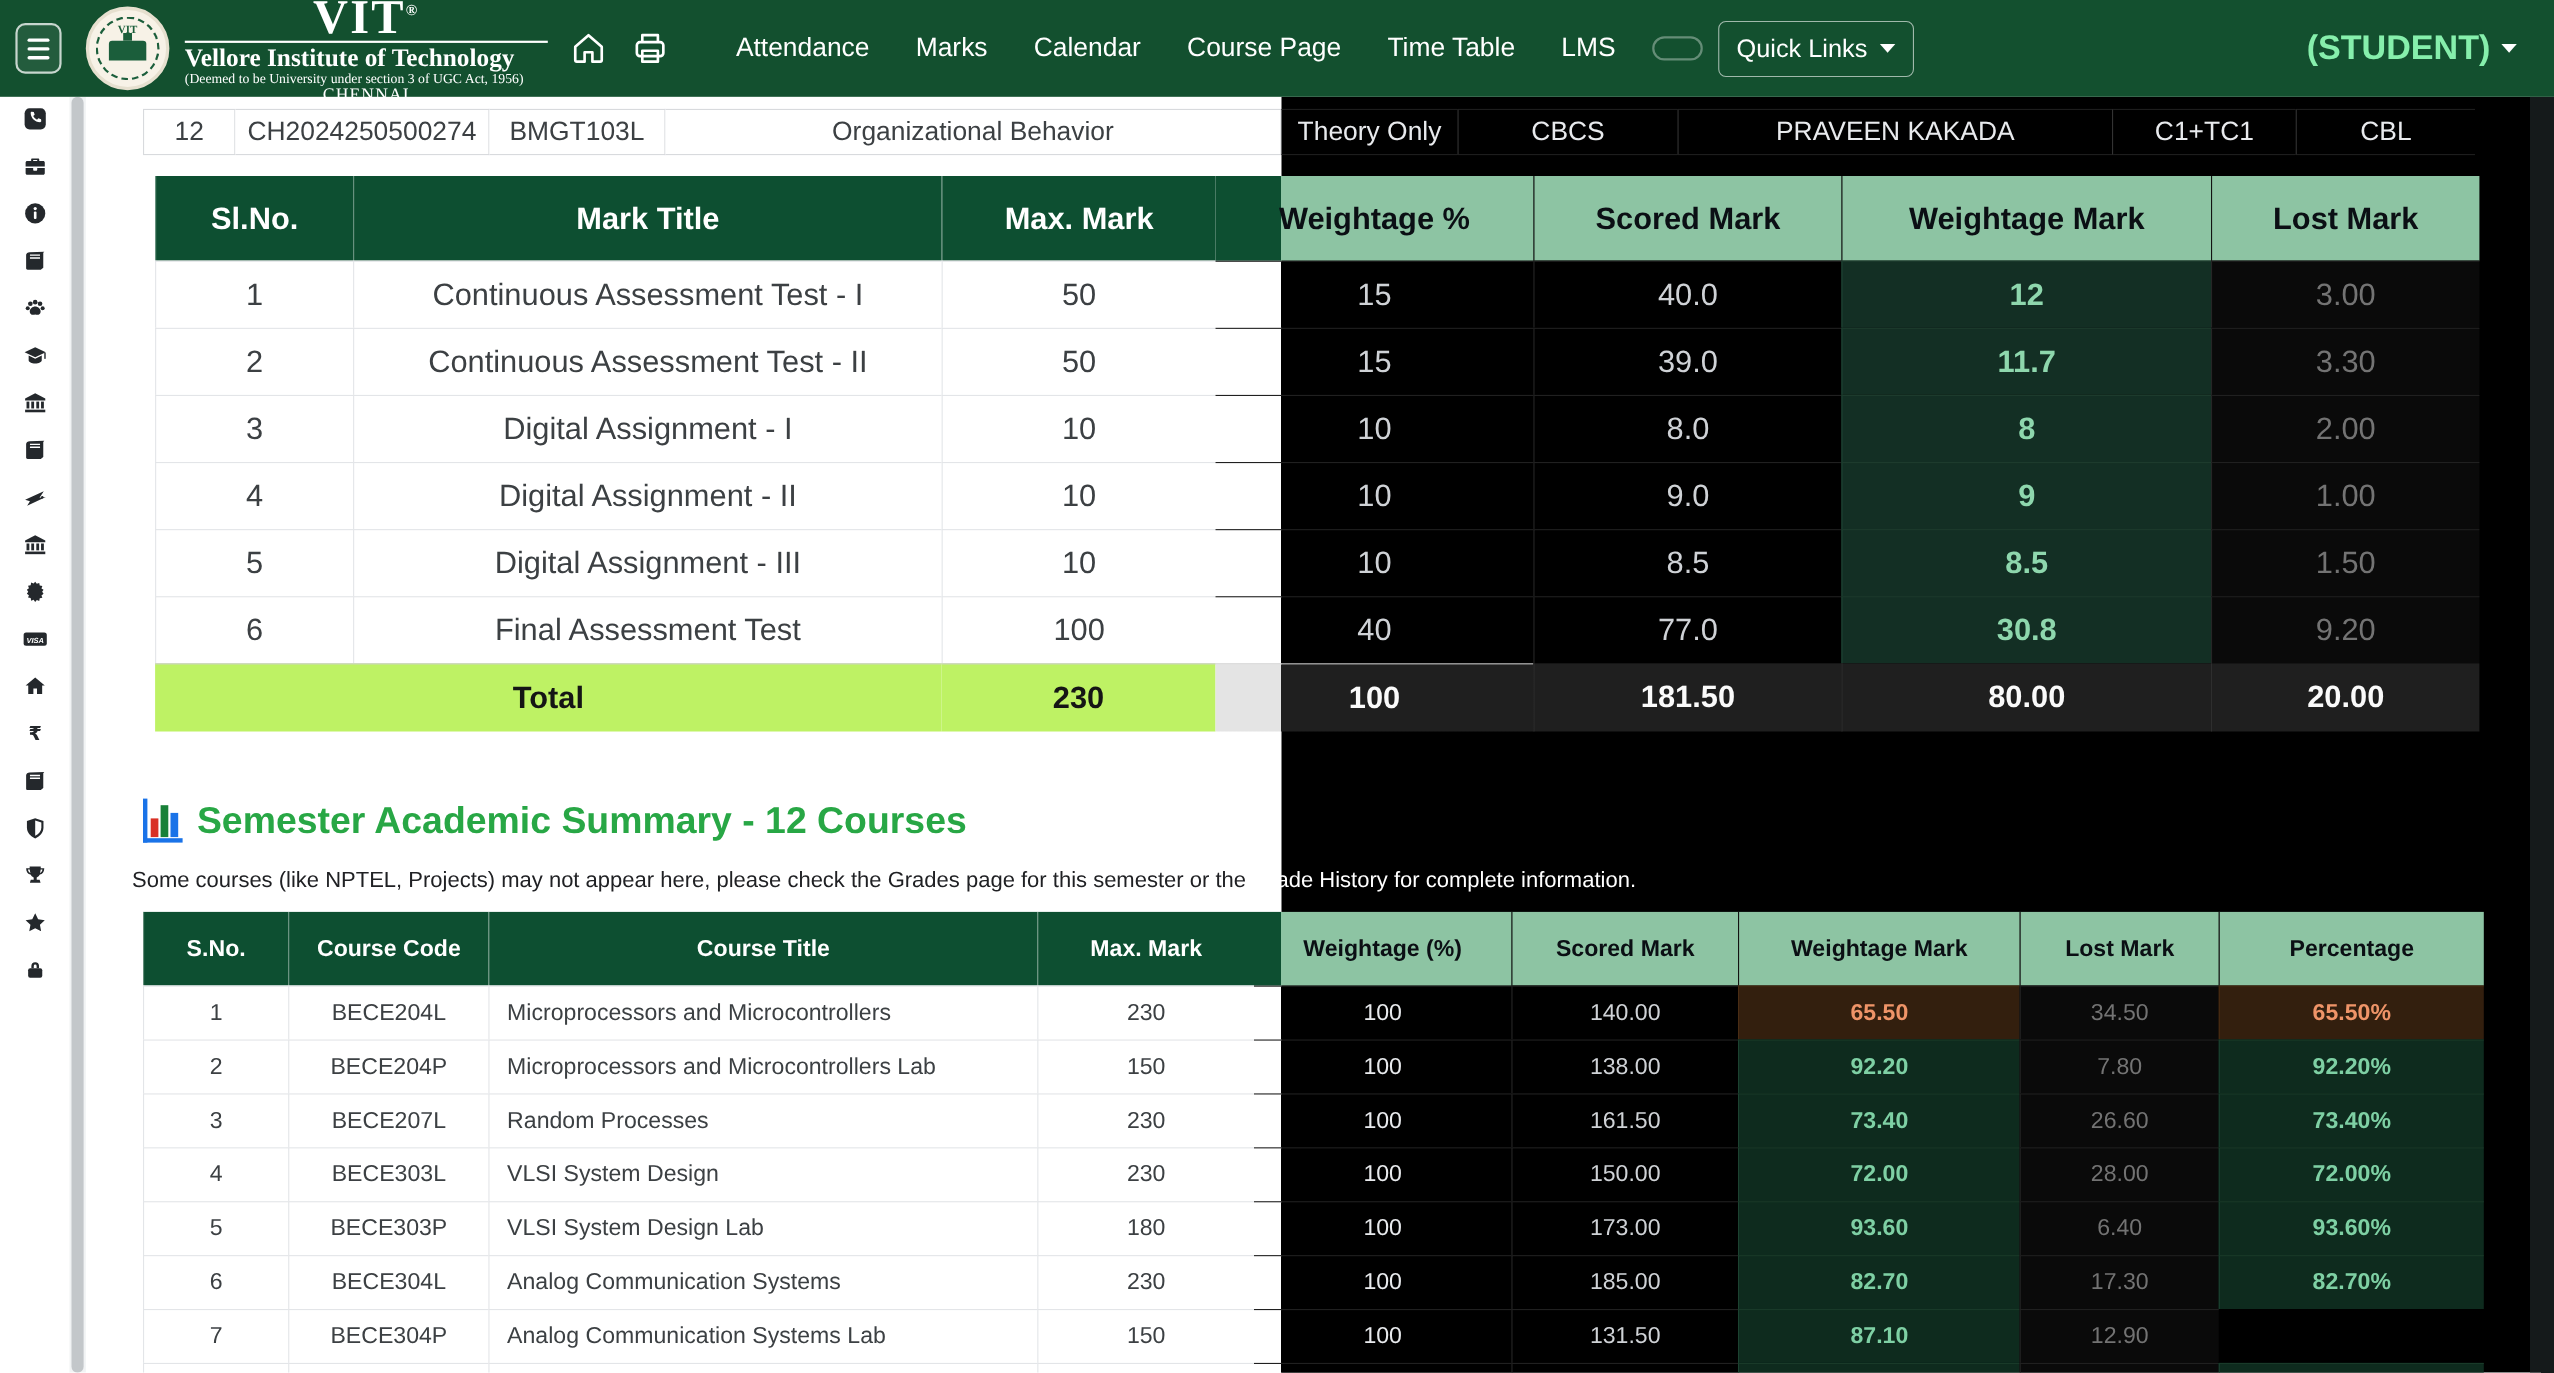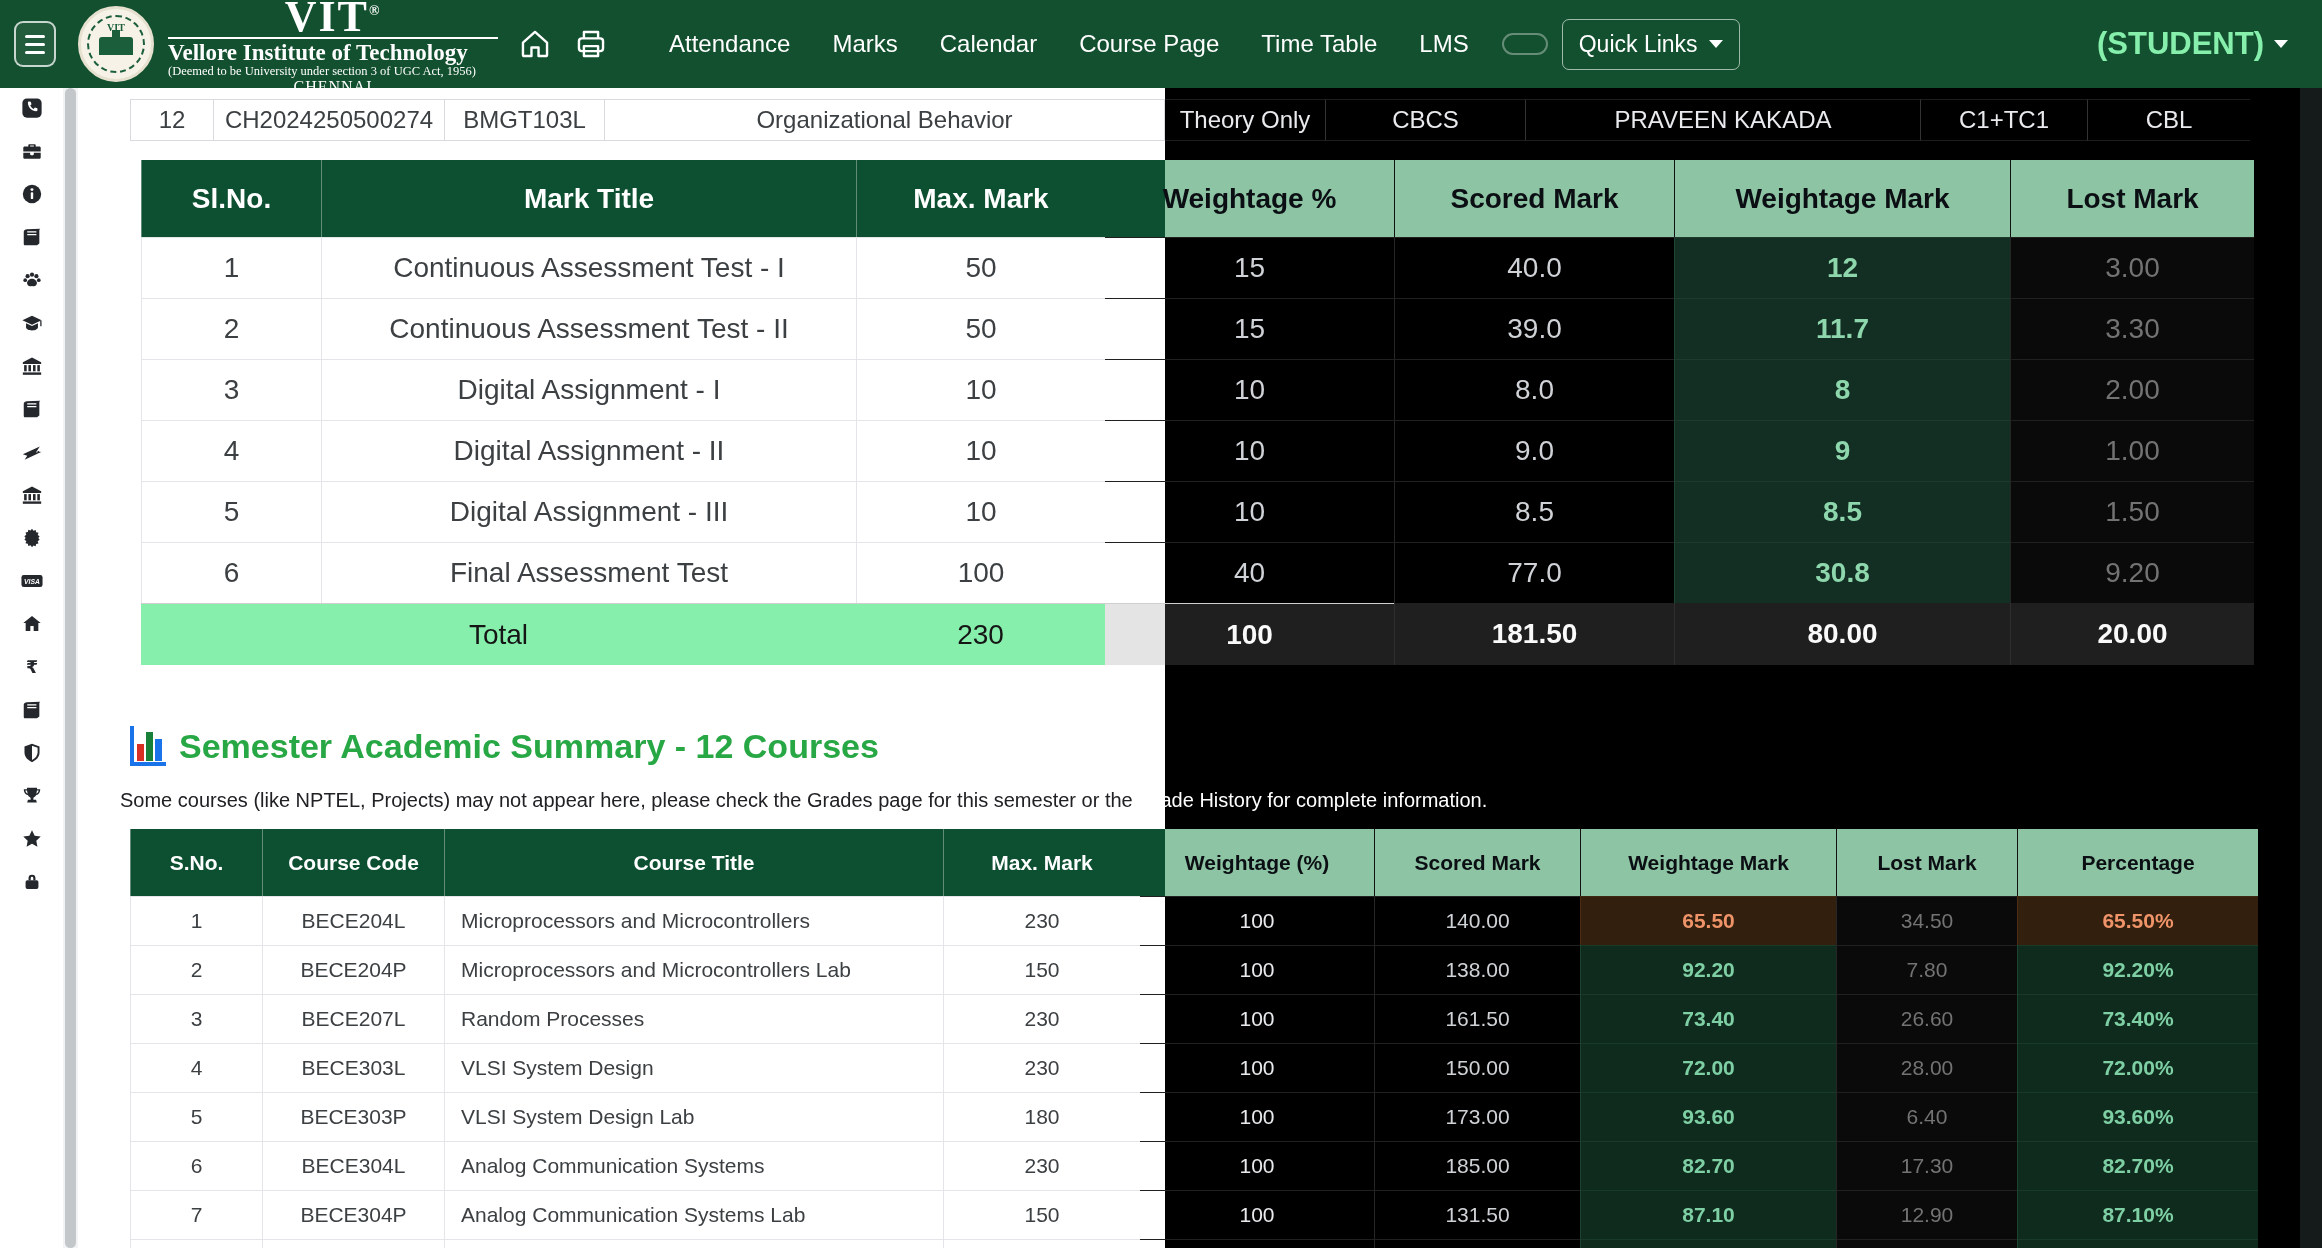--- a/index.html
+++ b/index.html
@@ -74,21 +74,21 @@
   .c1{width:180px} .c2{width:535px} .c3{width:249px} .c4{width:289px}
   .c5{width:280px} .c6{width:336px} .c7{width:244px} .c12{width:715px}
   .h-l { background:#0d4f31; color:#fff; border-left:1px solid rgba(255,255,255,.35); }
   .h-d { background:#8dc4a3; color:#0b0f14; border-left:1px solid #121212; }
   .h-split { background:linear-gradient(90deg,#0d4f31 60px,#8dc4a3 60px); color:#0b0f14; }
   .d-l { background:#fff; color:#3c4043; border-left:1px solid #e3e5e8; border-top:1px solid #e3e5e8; }
   .d-dk { background:#000; color:#cfd2d6; border-left:1px solid #262626; border-top:1px solid #202020; }
   .d-split { background:linear-gradient(90deg,#fff 60px,#000 60px); color:#cfd2d6; border-top:1px solid #202020; }
   .d-wm { background:#132f24; color:#8ed7ad; font-weight:bold; border-left:1px solid #1e4534; border-top:1px solid #1d3b2d; }
   .d-lost { background:#0a0a0a; color:#737373; font-weight:normal; }
-  .t-l { background:#86efac; color:#151515; font-weight:normal; border-top:1px solid #cfcfcf; }
+  .t-l { background:#bef264; color:#151515; font-weight:bold; border-top:1px solid #cfcfcf; }
   .t-d { background:#1f1f1f; color:#fafafa; font-weight:bold; border-left:1px solid #2e2e2e; }
   .t-split { background:linear-gradient(90deg,#e4e4e4 60px,#1f1f1f 60px); color:#fafafa; font-weight:bold; border-top:1px solid #cfcfcf; }
 
   
   .summary-heading { position:absolute; left:130px; top:726px; display:flex; align-items:center; gap:13px;
                      font-size:34px; font-weight:bold; color:#28a745; z-index:3; }
   .bar-chart-icon { width:36px; height:40px; position:relative; flex:none; }
   .bar-chart-icon .axis-v { position:absolute; left:0; top:0; width:4px; height:40px; background:#1a73e8; }
   .bar-chart-icon .axis-h { position:absolute; left:0; bottom:0; width:36px; height:4px; background:#1a73e8; }
   .bar-chart-icon .b1 { position:absolute; left:7px; bottom:5px; width:7px; height:17px; background:#d93025; }
@@ -478,21 +478,20 @@
       </div>
       <div class="st-row">
         <div class="s1 d-l">7</div>
         <div class="s2 d-l">BECE304P</div>
         <div class="s3 d-l left-align">Analog Communication Systems Lab</div>
         <div class="s4 d-l">150</div>
         <div class="s5 s-split">100</div>
         <div class="s6 d-dk">131.50</div>
         <div class="s7 d-green">87.10</div>
         <div class="s8 d-dk d-lost">12.90</div>
-        <div class="s9 d-green">87.10%</div>
       </div>
       <div class="st-row">
         <div class="s1 d-l"></div>
         <div class="s2 d-l"></div>
         <div class="s3 d-l left-align"></div>
         <div class="s4 d-l"></div>
         <div class="s5 s-split"></div>
         <div class="s6 d-dk"></div>
         <div class="s7 d-green"></div>
         <div class="s8 d-dk d-lost"></div>

